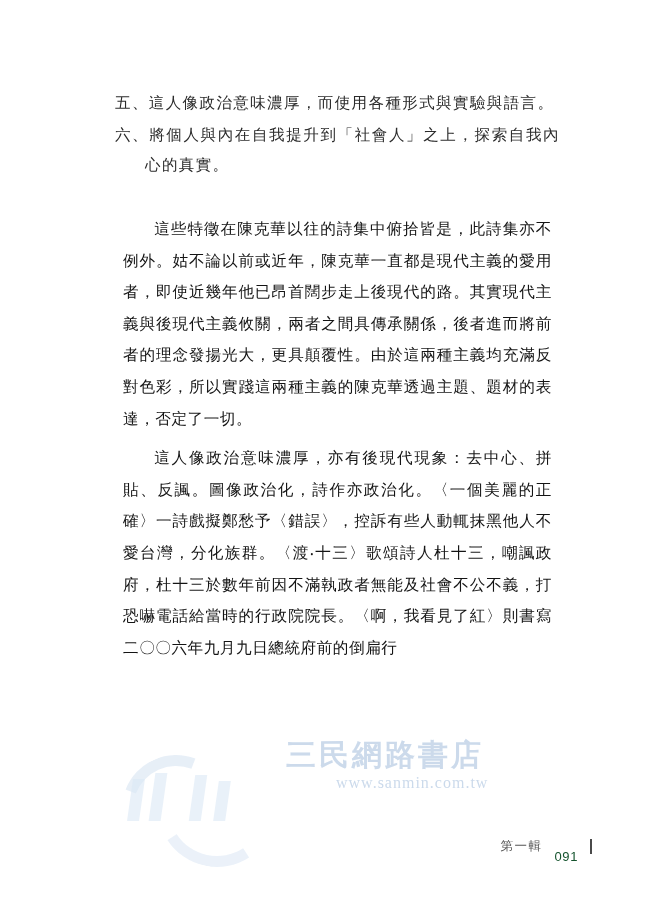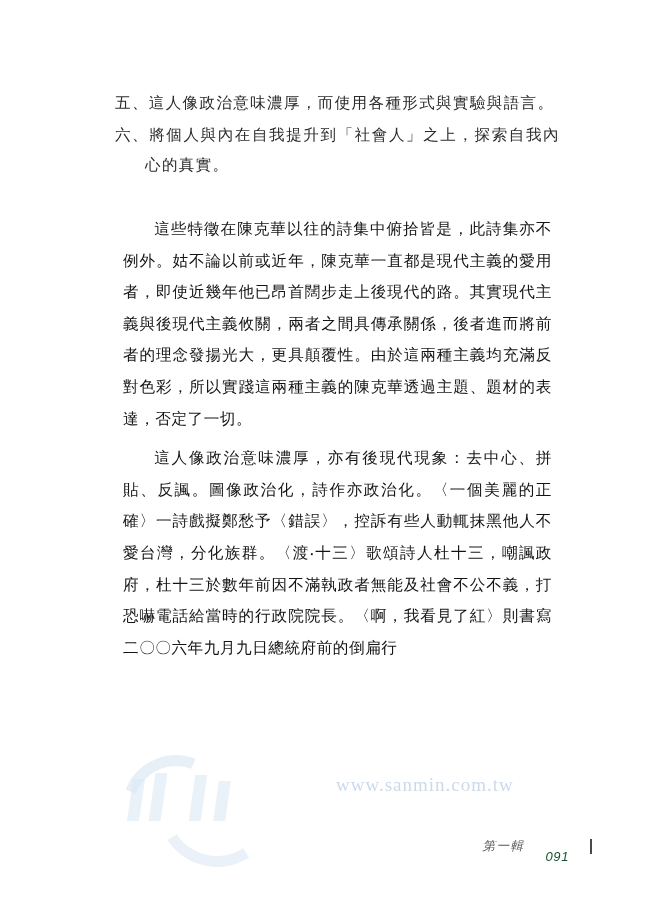--- a/index.html
+++ b/index.html
@@ -43,21 +43,21 @@
     letter-spacing: 3px;
     color: #b9cde4;
     opacity: .72;
     white-space: nowrap;
   }
   .wm-url {
     position: absolute;
     left: 218px;
     top: 39px;
     font-family: "Liberation Serif", serif;
-    font-size: 19px;
+    font-size: 16px;
     letter-spacing: 1px;
     color: #c3d4e8;
     opacity: .85;
     white-space: nowrap;
   }
   .wm-arc {
     position: absolute;
     border-radius: 50%;
     border: 11px solid #d5e3f2;
     opacity: .55;
@@ -112,23 +112,22 @@
     text-indent: 2em;
   }
 
   
   #footer {
     position: absolute;
     right: 58px;
     bottom: 48px;
     display: flex;
     align-items: center;
-    gap: 21px;
+    gap: 12px;
     z-index: 3;
-    font-style: italic;
   }
   #footer .sec {
     font-family: "DejaVu Serif", serif;
     font-size: 12.5px;
     letter-spacing: 1.5px;
     color: #555555;
   }
   #footer .pg {
     font-family: "Liberation Sans", sans-serif;
     font-size: 13px;
@@ -147,20 +146,21 @@
 
 <div id="page">
 
   <div id="watermark">
     <div class="wm-arc a1"></div>
     <div class="wm-arc a2"></div>
     <div class="wm-bar b1"></div>
     <div class="wm-bar b2"></div>
     <div class="wm-bar b3"></div>
     <div class="wm-bar b4"></div>
+    <div class="wm-cn">三民網路書店</div>
     <div class="wm-url">www.sanmin.com.tw</div>
   </div>
 
   <div id="content">
 
     <ul id="enum-list">
       <li><span class="num">五、</span><span>這人像政治意味濃厚，而使用各種形式與實驗與語言。</span></li>
       <li><span class="num">六、</span><span>將個人與內在自我提升到「社會人」之上，探索自我內心的真實。</span></li>
     </ul>
 

